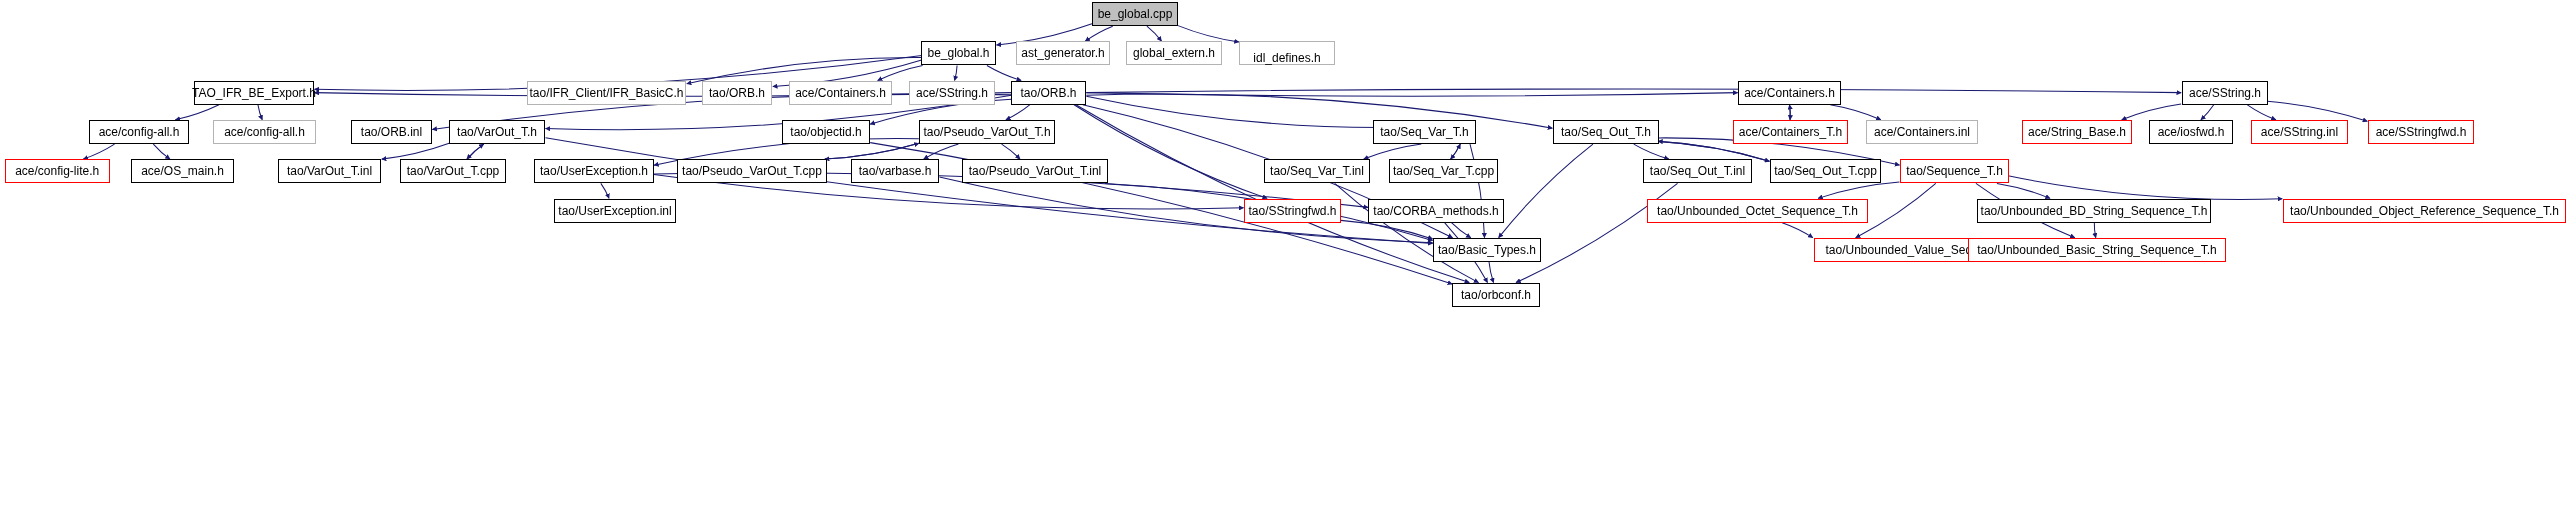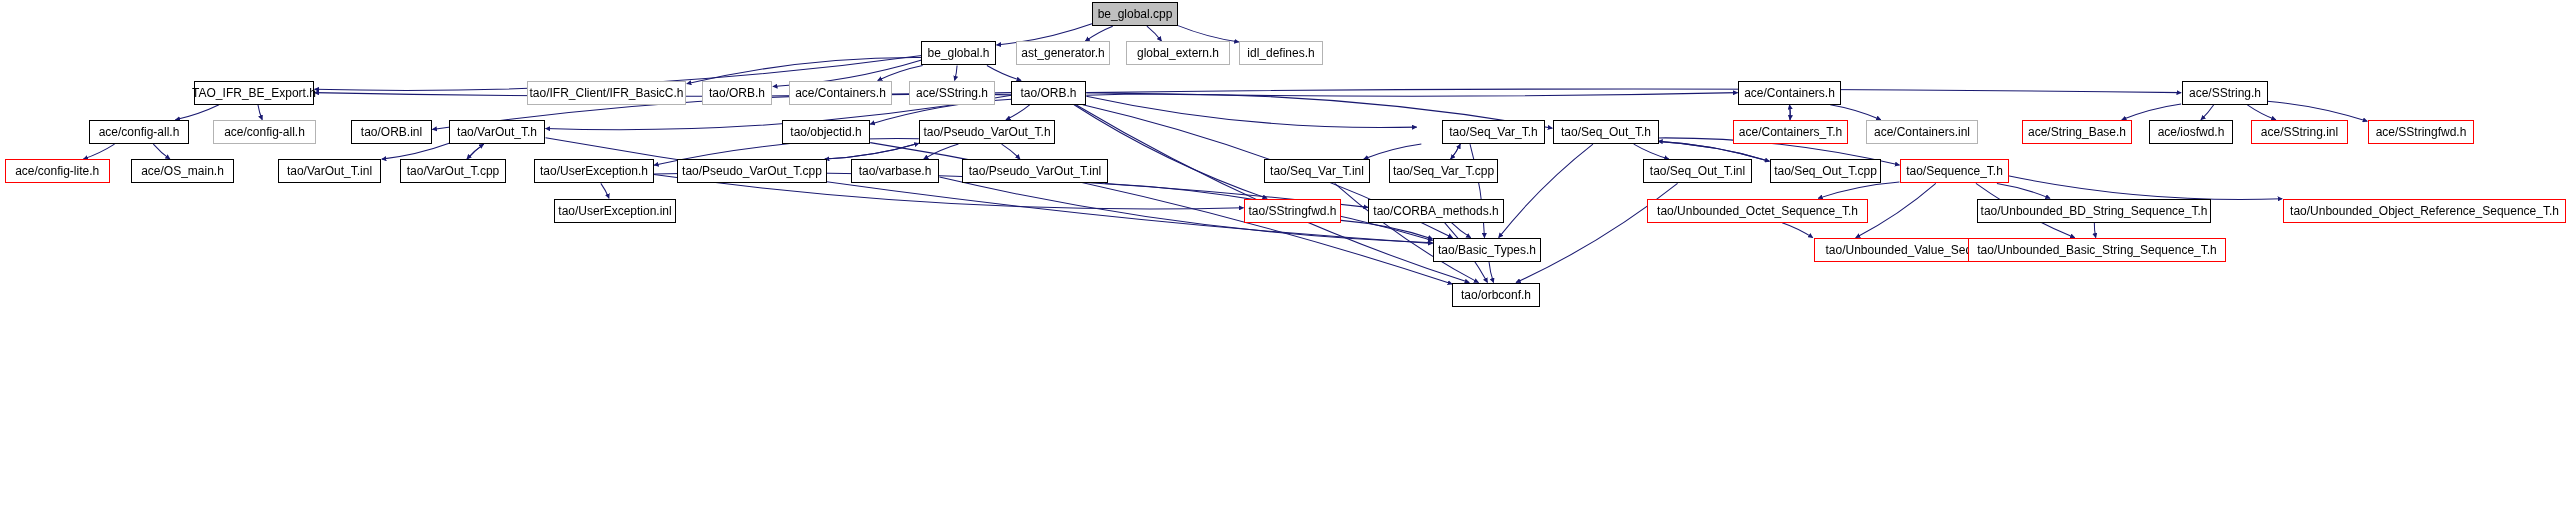--- a/index.html
+++ b/index.html
@@ -118,24 +118,24 @@
   <div id="node-layer">
       <div class="node root" style="left: 1092px; top: 1.9px; width: 86px;">
         <span>be_global.cpp</span>
       </div>
       <div class="node" style="left: 921px; top: 41px; width: 75px;">
         <span>be_global.h</span>
       </div>
       <div class="node muted" style="left: 1016px; top: 41px; width: 94px;">
         <span>ast_generator.h</span>
       </div>
-      <div class="node muted" style="left: 1126px; top: 41px; width: 104px;">
+      <div class="node muted" style="left: 1126px; top: 41px; width: 96px;">
         <span>global_extern.h</span>
       </div>
-      <div class="node muted" style="left: 1239px; top: 41px; width: 84px;">
+      <div class="node muted" style="left: 1239px; top: 41px; width: 96px; align-items: flex-end;">
         <span>idl_defines.h</span>
       </div>
       <div class="node" style="left: 194px; top: 81px; width: 120px;">
         <span>TAO_IFR_BE_Export.h</span>
       </div>
       <div class="node muted" style="left: 527px; top: 81px; width: 159px;">
         <span>tao/IFR_Client/IFR_BasicC.h</span>
       </div>
       <div class="node muted" style="left: 702px; top: 81px; width: 70px;">
         <span>tao/ORB.h</span>
@@ -166,21 +166,21 @@
       </div>
       <div class="node" style="left: 449px; top: 120px; width: 96px;">
         <span>tao/VarOut_T.h</span>
       </div>
       <div class="node" style="left: 782px; top: 120px; width: 88px;">
         <span>tao/objectid.h</span>
       </div>
       <div class="node" style="left: 919px; top: 120px; width: 136px; text-align: right;">
         <span>tao/Pseudo_VarOut_T.h</span>
       </div>
-      <div class="node" style="left: 1442px; top: 120px; width: 103px; text-align: center;">
+      <div class="node" style="left: 1373px; top: 120px; width: 103px; text-align: center;">
         <span>tao/Seq_Var_T.h</span>
       </div>
       <div class="node" style="left: 1553px; top: 120px; width: 106px;">
         <span>tao/Seq_Out_T.h</span>
       </div>
       <div class="node leaf" style="left: 1733px; top: 120px; width: 115px;">
         <span>ace/Containers_T.h</span>
       </div>
       <div class="node muted" style="left: 1866px; top: 120px; width: 112px;">
         <span>ace/Containers.inl</span>

